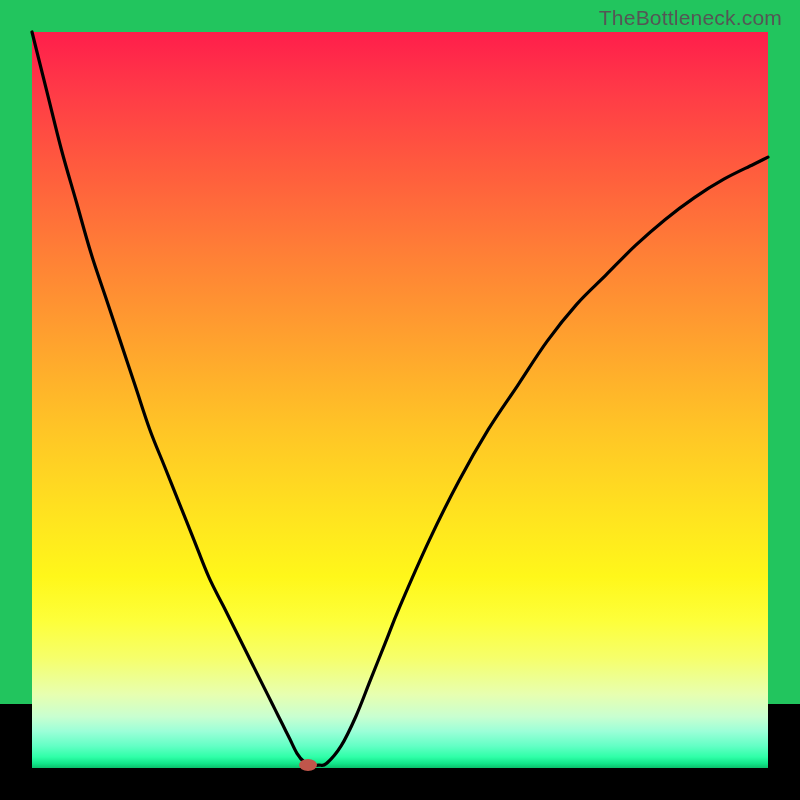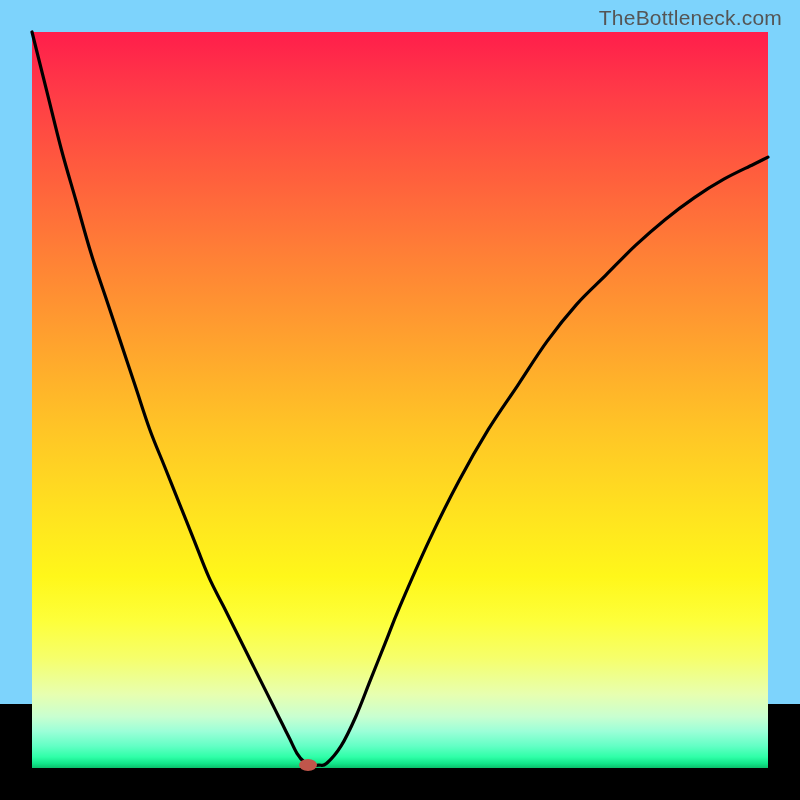--- a/index.html
+++ b/index.html
@@ -8,21 +8,21 @@
     width: 800px;
     height: 800px;
     overflow: hidden;
     background: #000;
     font-family: Arial, Helvetica, sans-serif;
   }
   .frame {
     position: relative;
     width: 800px;
     height: 704px;
-    background: #7dd3fc;
+    background: #22c55e;
   }
   .plot-area {
     position: absolute;
     left: 32px;
     top: 32px;
     width: 736px;
     height: 736px;
     background: linear-gradient(
       to bottom,
       #ff1e4b 0%,

